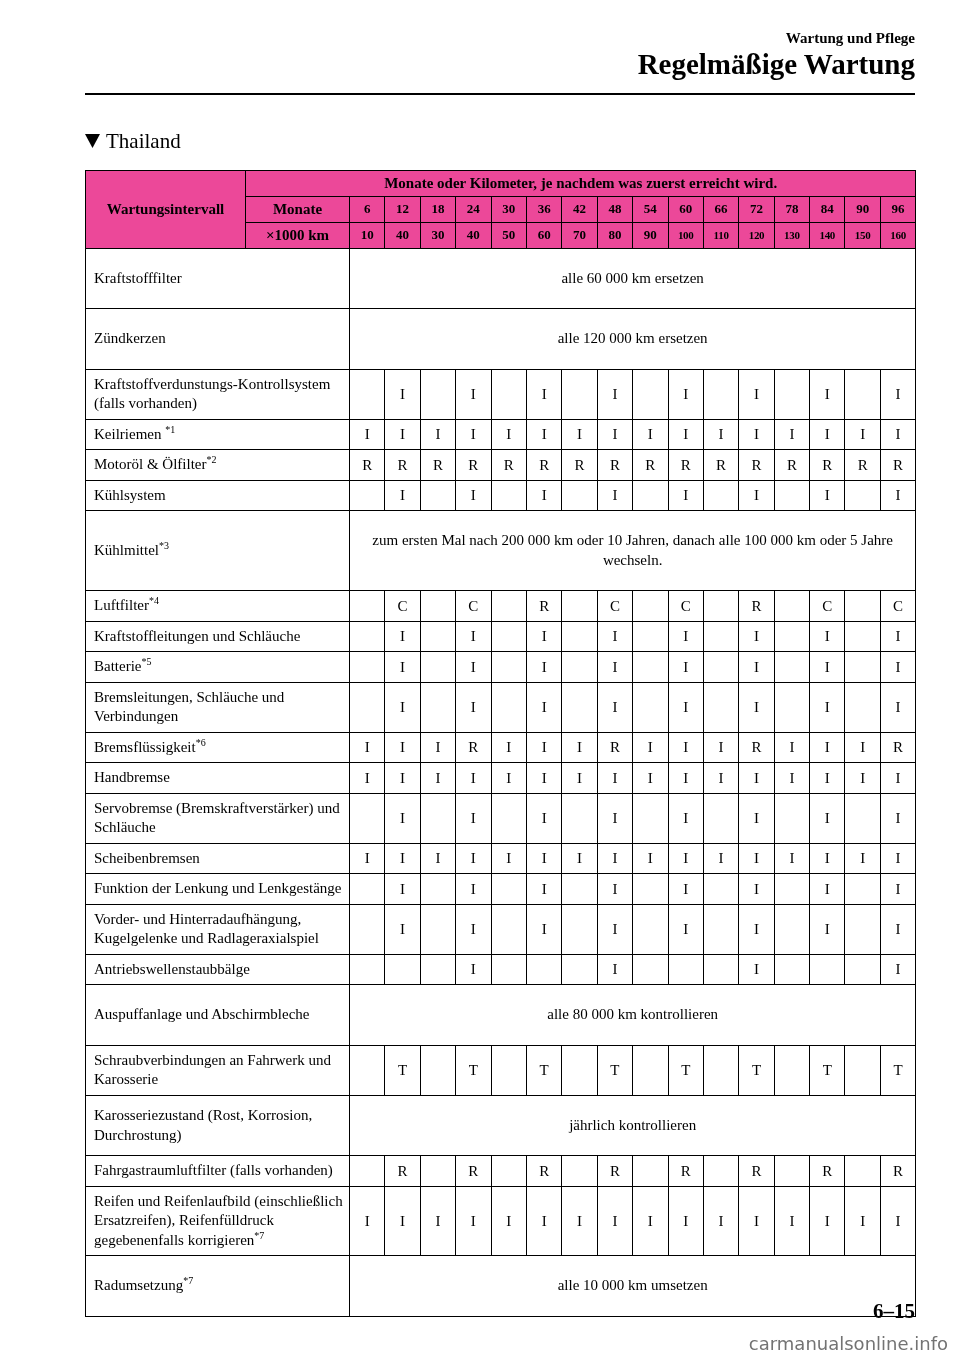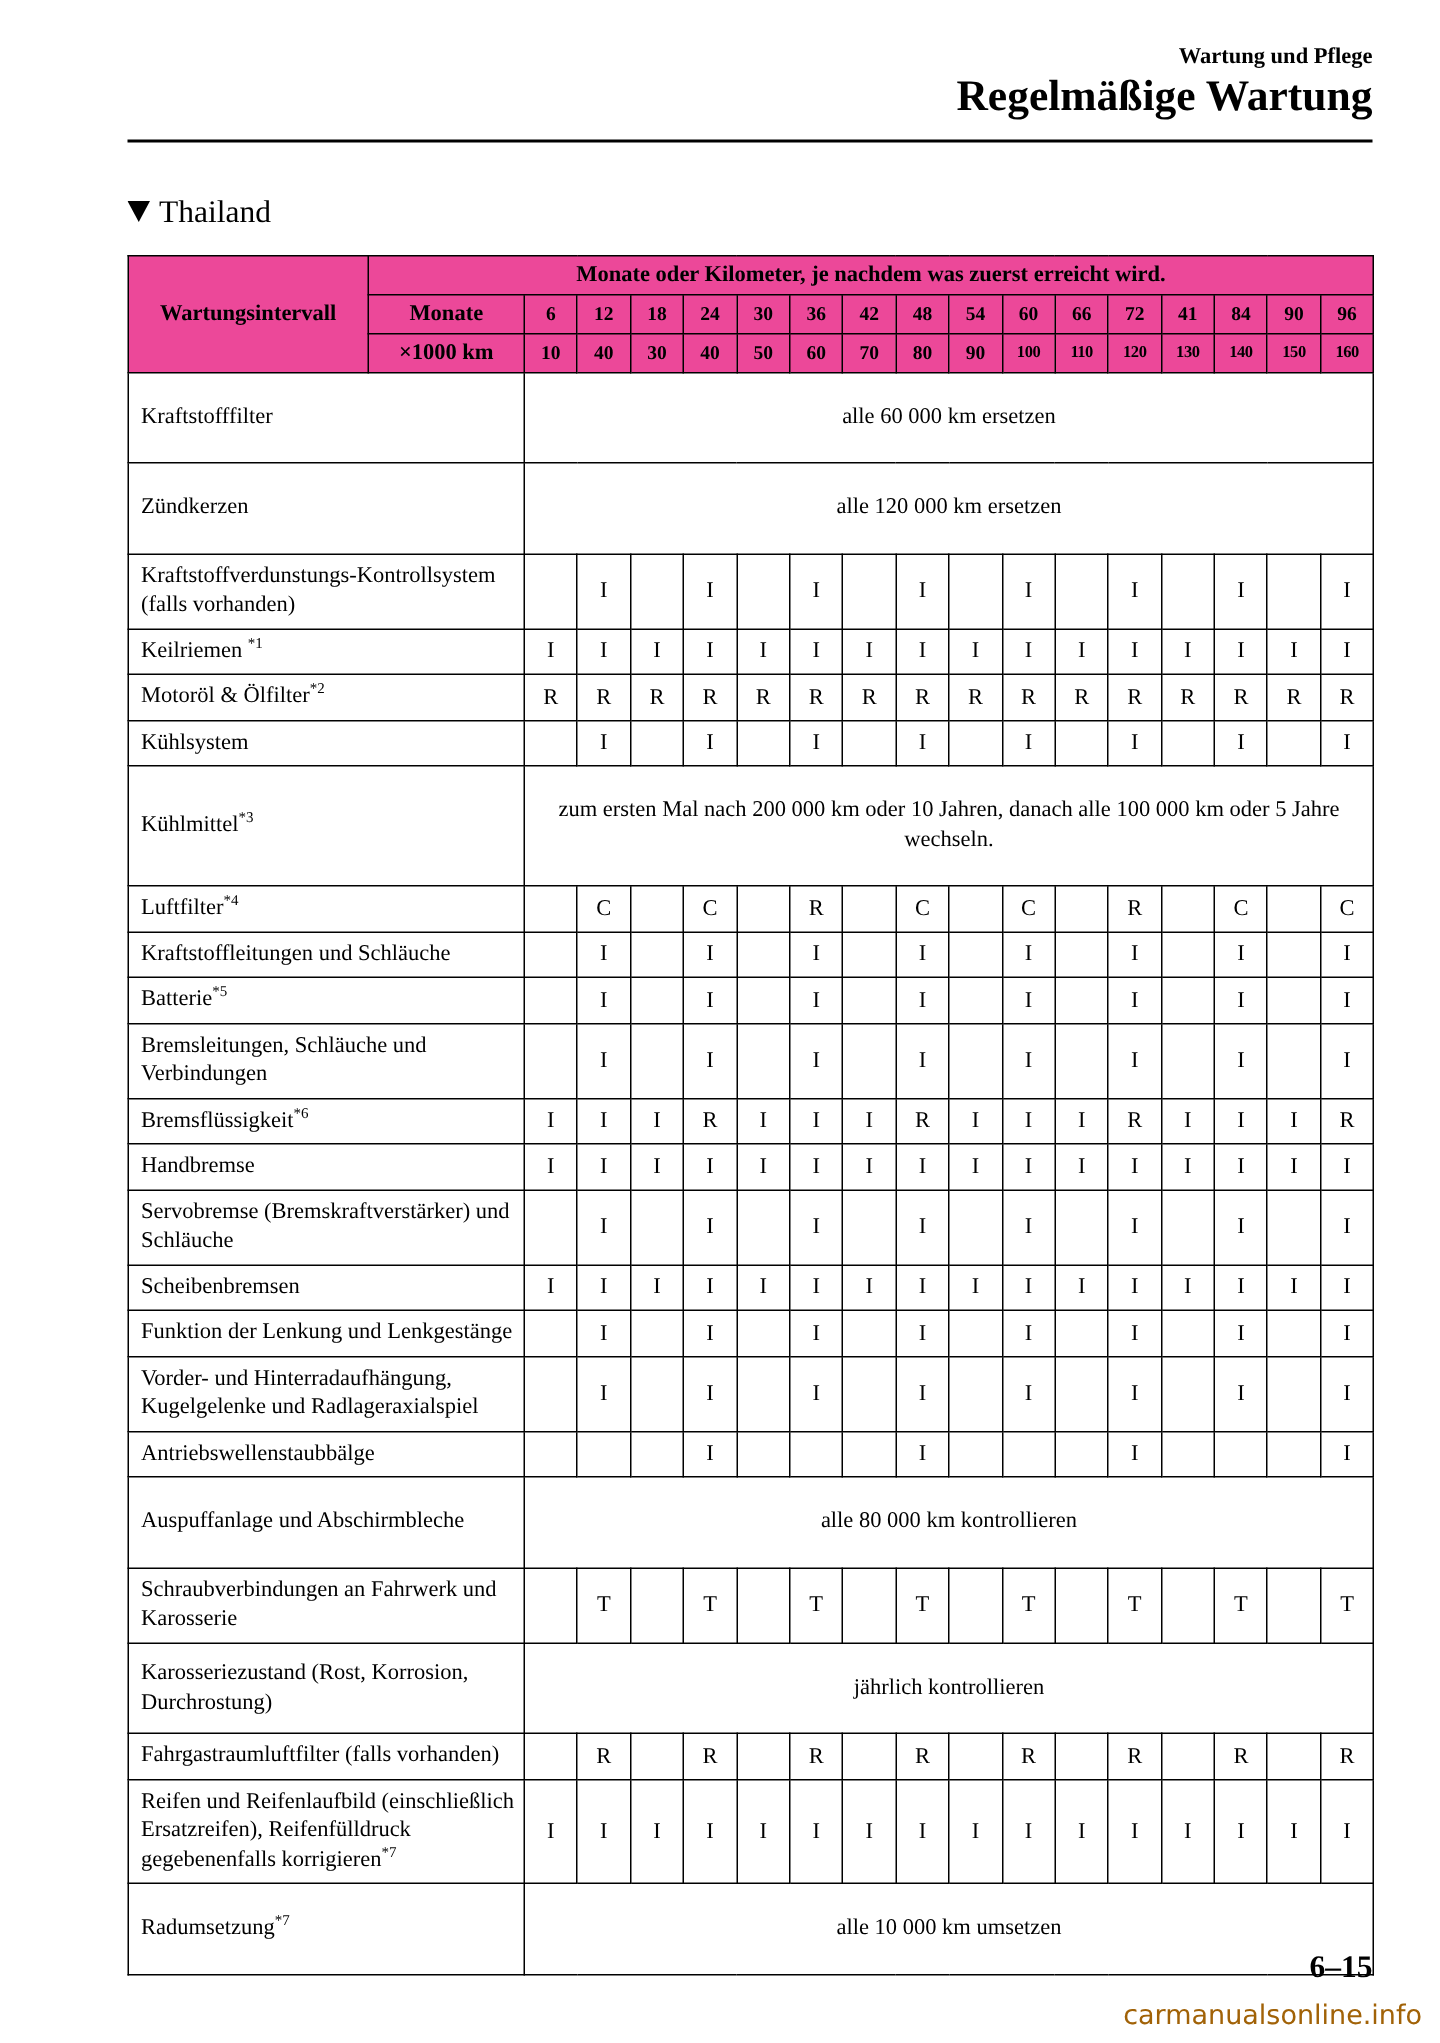--- a/index.html
+++ b/index.html
@@ -68,21 +68,21 @@
     line-height: 1.3;
   }
   sup { font-size: 10px; line-height: 0; }
 
   .page-number {
     position: absolute; right: 45px; bottom: 38px;
     font-size: 21px; font-weight: bold;
   }
   .watermark {
     position: absolute; right: 12px; bottom: 8px;
-    font-size: 18px; color: #a16207;
+    font-size: 18px; color: #737373;
     font-family: "DejaVu Sans", sans-serif;
   }
 </style>
 </head>
 <body>
 
 <div class="page">
 
   <div class="header-block">
     <div class="header-category">Wartung und Pflege</div>
@@ -130,21 +130,21 @@
           <td class="num">18</td>
           <td class="num">24</td>
           <td class="num">30</td>
           <td class="num">36</td>
           <td class="num">42</td>
           <td class="num">48</td>
           <td class="num">54</td>
           <td class="num">60</td>
           <td class="num">66</td>
           <td class="num">72</td>
-          <td class="num">41</td>
+          <td class="num">78</td>
           <td class="num">84</td>
           <td class="num">90</td>
           <td class="num">96</td>
         </tr>
       <tr id="km-row">
         <td class="sub-label">×1000 km</td>
       <td class="num">10</td>
           <td class="num">40</td>
           <td class="num">30</td>
           <td class="num">40</td>

